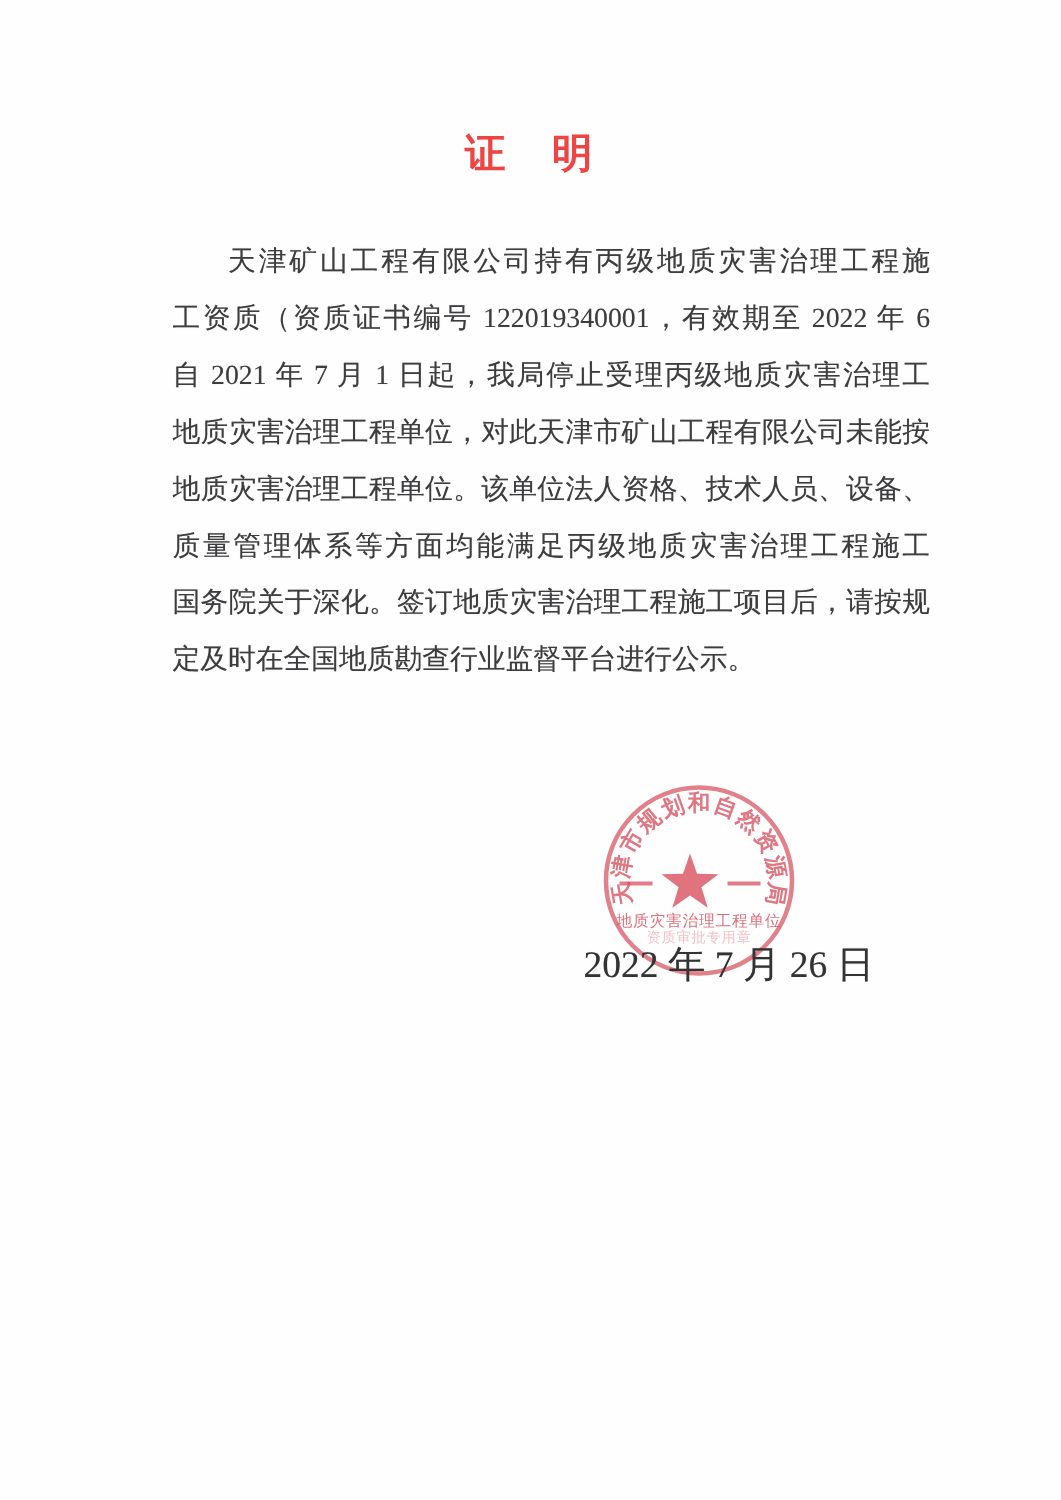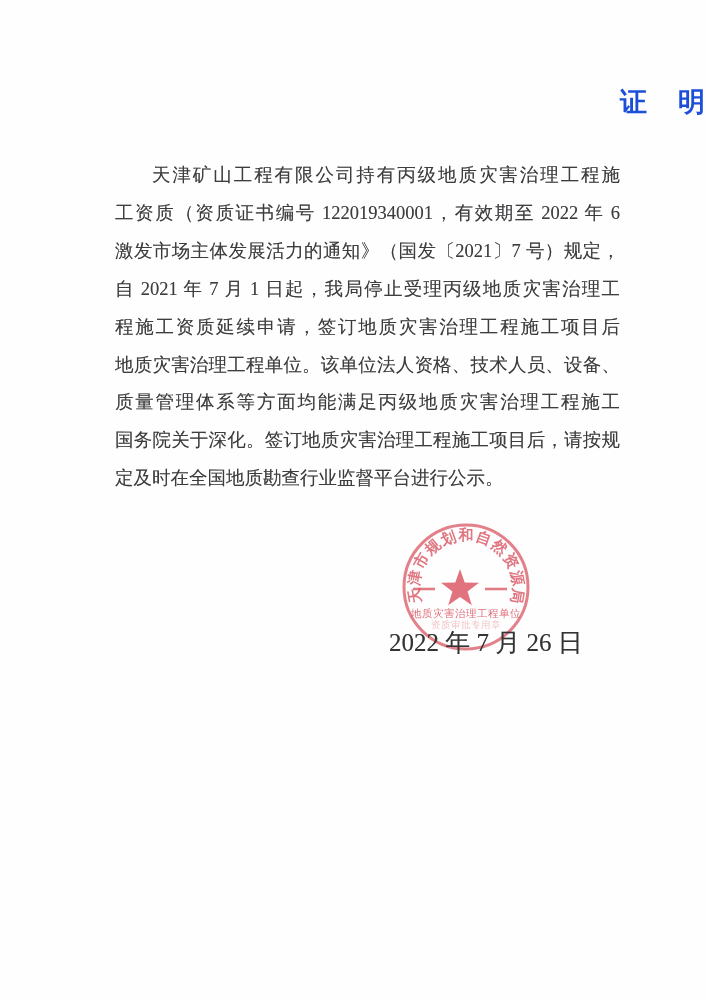--- a/index.html
+++ b/index.html
@@ -17,24 +17,24 @@
   .page {
     position: absolute;
     inset: 0;
     background: #fefefe;
   }
   .doc-title {
     position: absolute;
     top: 84px;
     left: 0;
     width: 707px;
-    text-align: right;
+    text-align: center;
     font-size: 27px;
     font-weight: bold;
-    color: #1d4ed8;
+    color: #ef4444;
     letter-spacing: 2px;
   }
   .body-text {
     position: absolute;
     top: 157px;
     left: 115px;
     width: 505px;
     font-size: 18.5px;
     line-height: 37.9px;
     color: #3d3d3f;
@@ -72,23 +72,22 @@
 </head>
 <body>
 
 <div class="page">
 
   <div class="doc-title">证　明</div>
 
   <div class="body-text">
     <div class="line indent">天津矿山工程有限公司持有丙级地质灾害治理工程施</div>
     <div class="line">工资质（资质证书编号 122019340001，有效期至 2022 年 6</div>
-    <div class="line">激发市场主体发展活力的通知》（国发〔2021〕7 号）规定，</div>
     <div class="line">自 2021 年 7 月 1 日起，我局停止受理丙级地质灾害治理工</div>
-    <div class="line">程施工资质延续申请，签订地质灾害治理工程施工项目后</div>
+    <div class="line">地质灾害治理工程单位，对此天津市矿山工程有限公司未能按</div>
     <div class="line">地质灾害治理工程单位。该单位法人资格、技术人员、设备、</div>
     <div class="line">质量管理体系等方面均能满足丙级地质灾害治理工程施工</div>
     <div class="line">国务院关于深化。签订地质灾害治理工程施工项目后，请按规</div>
     <div class="line last">定及时在全国地质勘查行业监督平台进行公示。</div>
   </div>
 
   <svg class="seal" viewBox="0 0 154 136" xmlns="http://www.w3.org/2000/svg">
 
     <circle cx="76" cy="66" r="62" fill="none" stroke-width="3" opacity="0.72" stroke="#d8505e"></circle>
 

